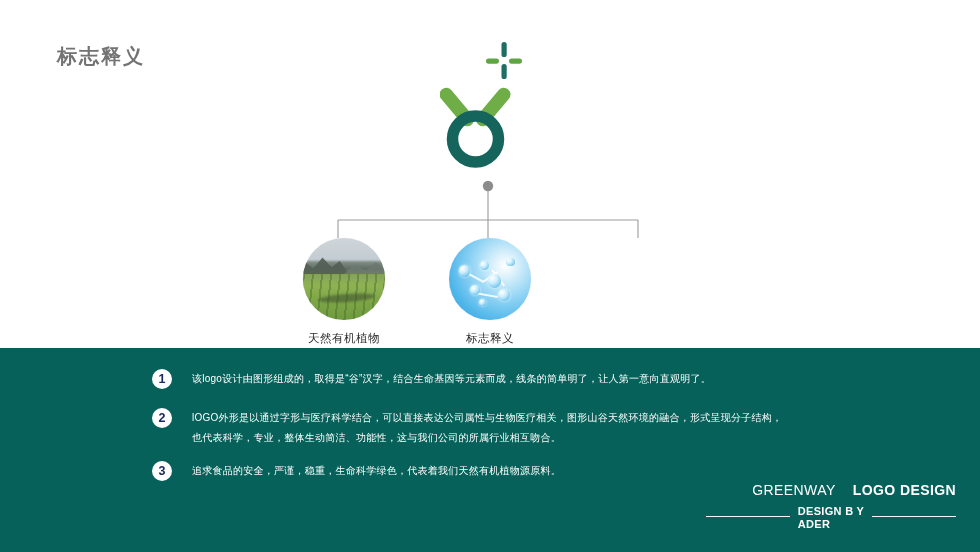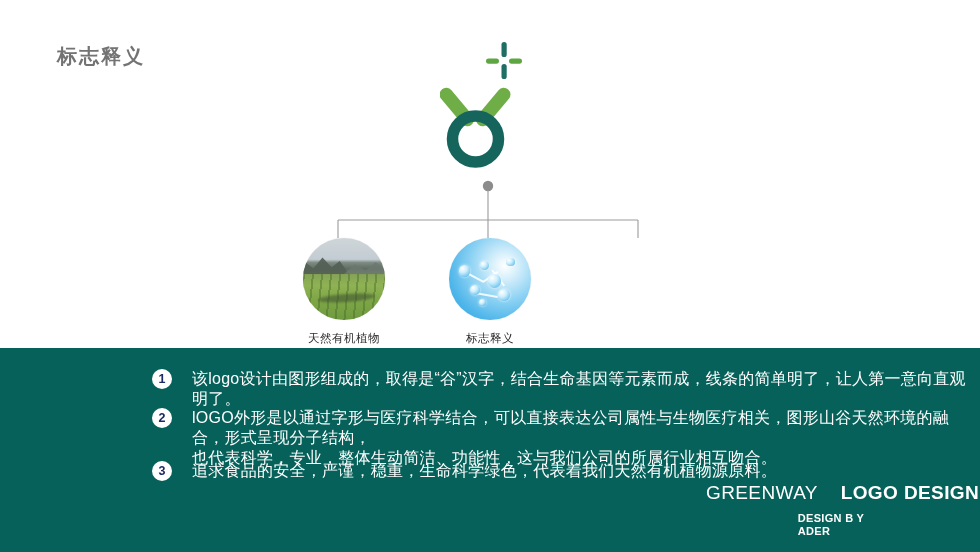--- a/index.html
+++ b/index.html
@@ -206,48 +206,47 @@
     font-size: 12.5px;
     font-weight: 700;
     display: flex;
     align-items: center;
     justify-content: center;
     margin-top: 0px;
   }
   .bullet-text {
     margin-left: 20px;
     color: #ffffff;
-    font-size: 16px;
+    font-size: 10px;
     line-height: 20px;
     letter-spacing: .25px;
     white-space: pre-line;
   }
 
   
   #footer-mark {
     position: absolute;
     left: 706px;
     top: 482px;
     width: 250px;
     color: #ffffff;
   }
   #footer-top {
-    font-size: 19px;
+    font-size: 14px;
     font-weight: 700;
     letter-spacing: .4px;
     text-align: right;
     white-space: nowrap;
   }
   #footer-top .thin { font-weight: 400; }
   #footer-bottom {
     margin-top: 3px;
     display: flex;
     align-items: center;
     justify-content: center;
-    flex-direction: column;
   }
   .rule {
     height: 1px;
     background: #ffffff;
     flex: 1 1 auto;
     opacity: .95;
   }
   #footer-sub {
     font-size: 11px;
     font-weight: 700;

